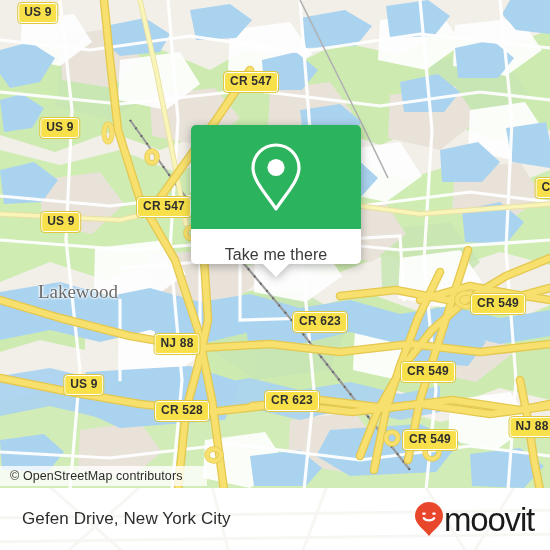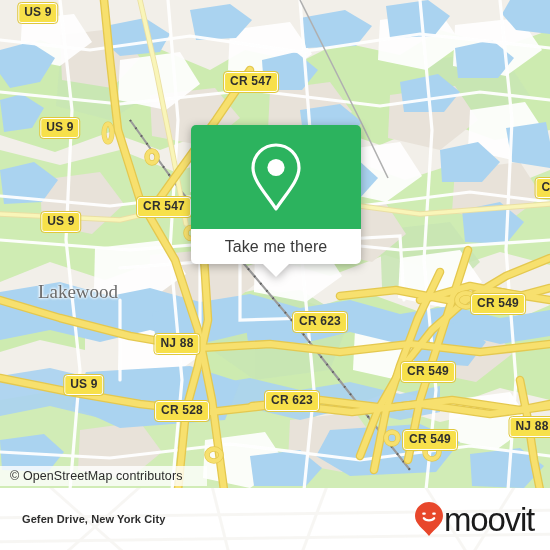--- a/index.html
+++ b/index.html
@@ -35,21 +35,21 @@
   .popup-top {
     background:#2CB35E;
     height:104px;
     border-radius:5px 5px 0 0;
     display:flex; align-items:center; justify-content:center;
   }
   .popup-bottom {
     background:#ffffff;
     height:35px;
     border-radius:0 0 5px 5px;
-    display:flex; align-items:center; justify-content:center;
+    display:flex; align-items:flex-end; justify-content:center;
     position:relative;
   }
   .popup-bottom .label {
     font-size:16px; color:#3a3a3a; letter-spacing:.1px;
   }
   .popup-tail {
     position:absolute; left:50%; transform:translateX(-50%);
     bottom:-13px; width:0; height:0;
     border-left:13px solid transparent;
     border-right:13px solid transparent;
@@ -59,21 +59,21 @@
   
   .bottombar {
     position:absolute; left:0; top:488px; width:550px; height:62px;
     background:#ffffff; z-index:50; overflow:hidden;
   }
   .bottombar .ghost {
     position:absolute; inset:0; opacity:.30;
   }
   .bottombar .place {
     position:absolute; left:22px; top:50%; transform:translateY(-50%);
-    font-size:11px; color:#2d2d2d; letter-spacing:.1px; white-space:nowrap;font-weight:bold;
+    font-size:17px; color:#2d2d2d; letter-spacing:.1px; white-space:nowrap;
   }
   .brand {
     position:absolute; right:16px; top:50%; transform:translateY(-50%);
     display:flex; align-items:center; gap:0;
   }
   .brand-word {
     font-size:33px; color:#1b1b1b; letter-spacing:-1.2px;
     font-weight:400; line-height:1;
   }
 </style>

